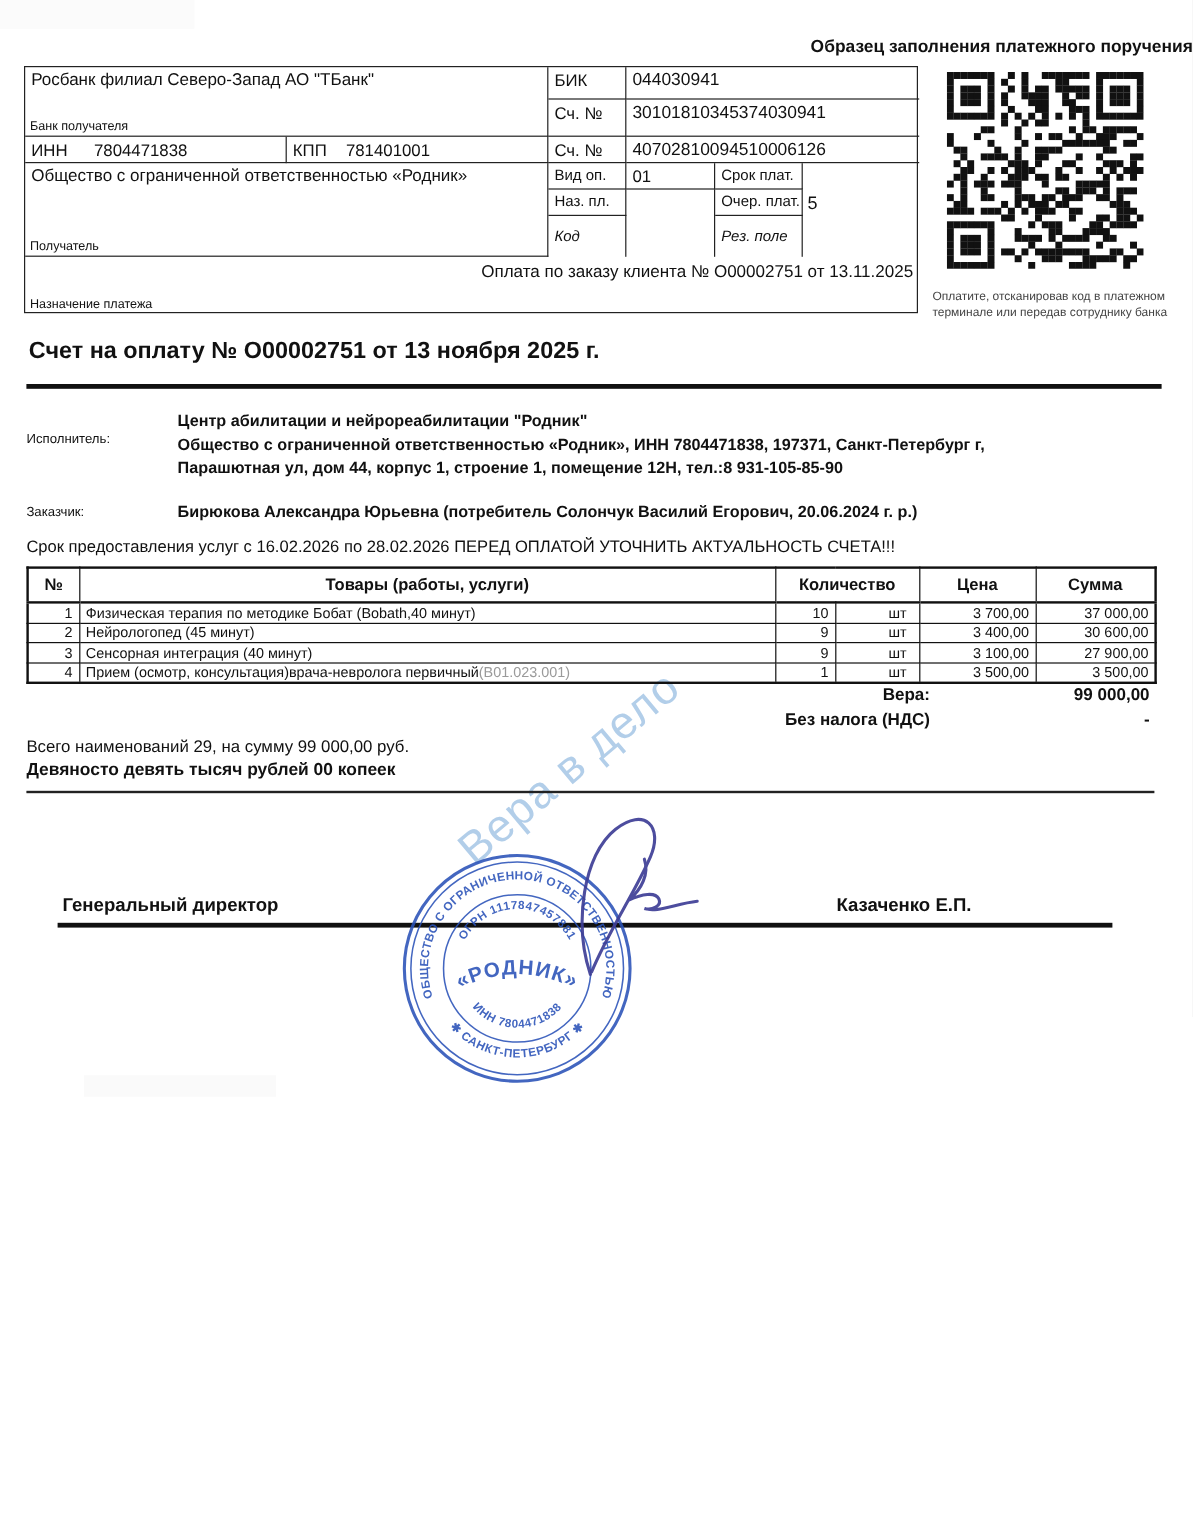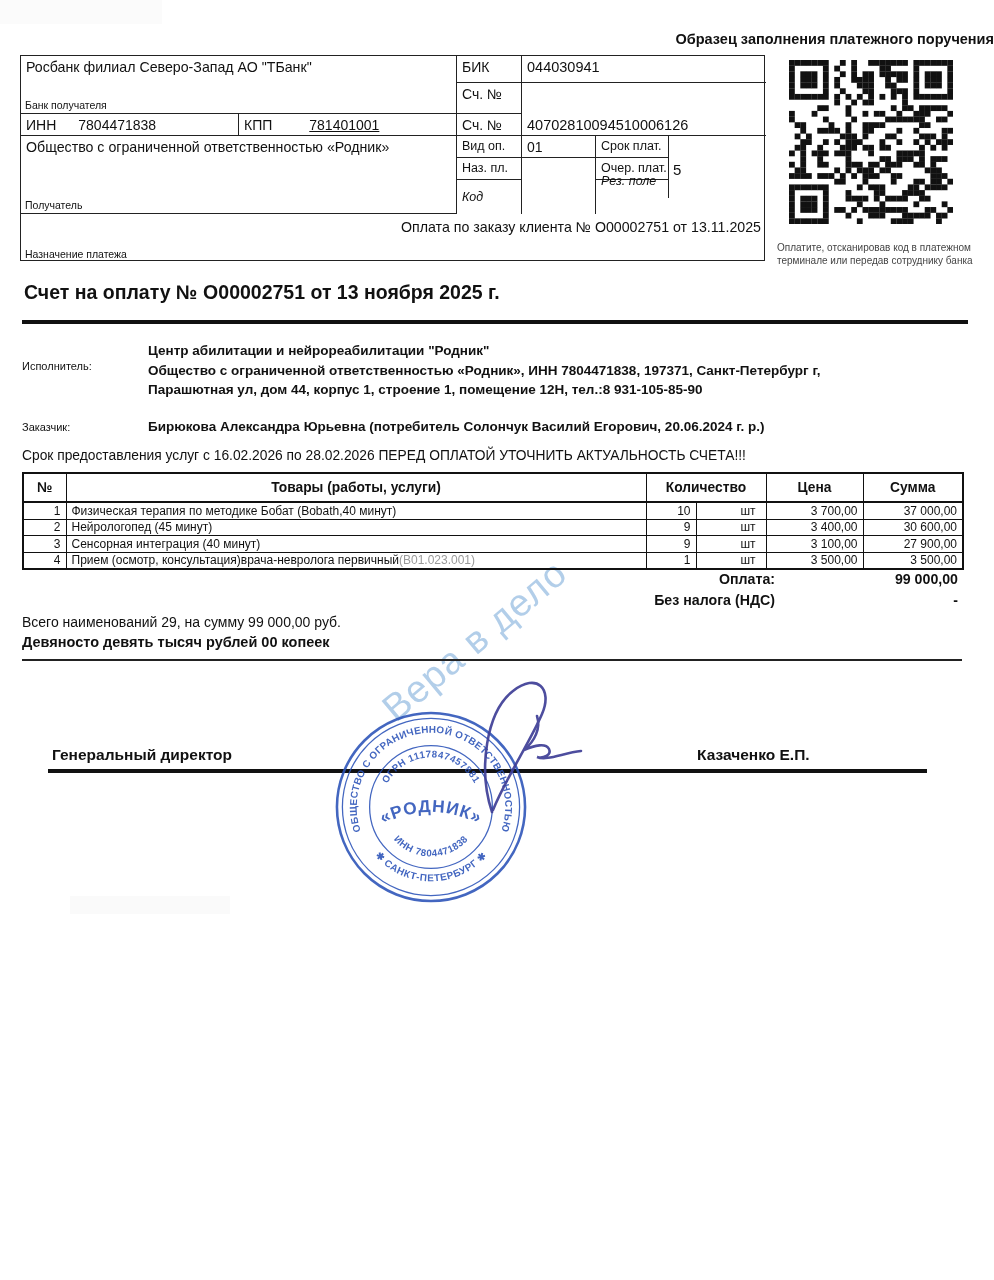--- a/index.html
+++ b/index.html
@@ -72,26 +72,29 @@
       </div>
       <div class="cell br bb" style="left:436px;top:0;width:65px;height:27px;">
         <span class="pad">БИК</span>
       </div>
       <div class="cell bb" style="left:501px;top:0;width:244px;height:27px;">
         <span class="pad" style="font-size:14.5px;">044030941</span>
       </div>
       <div class="cell br bb" style="left:436px;top:27px;width:65px;height:31px;">
         <span class="pad">Сч. №</span>
       </div>
+      <div class="cell bb" style="left:501px;top:27px;width:244px;height:31px;">
+        <span class="pad" style="font-size:14.5px;">30101810345374030941</span>
+      </div>
 
       <div class="cell br bb" style="left:0;top:58px;width:218px;height:22px;">
         <span class="pad"><span>ИНН</span><span style="margin-left:22px;">7804471838</span></span>
       </div>
       <div class="cell br bb" style="left:218px;top:58px;width:218px;height:22px;">
-        <span class="pad"><span>КПП</span><span style="margin-left:37px;text-decoration:underline;">781401001</span></span>
+        <span class="pad"><span>КПП</span><span style="margin-left:16px;">781401001</span></span>
       </div>
       <div class="cell br bb" style="left:436px;top:58px;width:65px;height:22px;">
         <span class="pad">Сч. №</span>
       </div>
       <div class="cell bb" style="left:501px;top:58px;width:244px;height:22px;">
         <span class="pad" style="font-size:14.5px;">40702810094510006126</span>
       </div>
 
       <div class="cell br bb" style="left:0;top:80px;width:436px;height:78px;">
         <span class="pad" style="font-size:14.2px;">Общество с ограниченной ответственностью «Родник»</span>
@@ -112,21 +115,21 @@
       <div class="cell br" style="left:501px;top:102px;width:74px;height:56px;"></div>
       <div class="cell br bb small-lab" style="left:575px;top:102px;width:73px;height:22px;">
         <span class="pad">Очер. плат.</span>
       </div>
       <div class="cell" style="left:648px;top:102px;width:97px;height:22px;">
         <span class="pad" style="font-size:15px;padding-left:4px;">5</span>
       </div>
       <div class="cell br small-lab" style="left:436px;top:124px;width:65px;height:34px;">
         <span class="vmid">Код</span>
       </div>
-      <div class="cell br small-lab" style="left:575px;top:108px;width:73px;height:34px;">
+      <div class="cell br small-lab" style="left:575px;top:124px;width:73px;height:34px;">
         <span class="vmid">Рез. поле</span>
       </div>
 
       <div class="cell" style="left:0;top:158px;width:745px;height:48px;text-align:right;">
         <span class="pad" style="font-size:14.2px;padding-top:5px;">Оплата по заказу клиента № О00002751 от 13.11.2025</span>
         <span class="cap">Назначение платежа</span>
       </div>
     </div>
 
     <svg class="qr-box" viewBox="0 0 164 164" xmlns="http://www.w3.org/2000/svg">
@@ -587,21 +590,21 @@
         <td><span>Прием (осмотр, консультация)врача-невролога первичный</span><span class="muted">(В01.023.001)</span></td>
         <td class="ra">1</td>
         <td class="ra" style="padding-right:10px;">шт</td>
         <td class="ra">3 500,00</td>
         <td class="ra">3 500,00</td>
       </tr>
     </tbody>
       </table>
 
     <div class="tot-row" style="top:571px;">
-      <span class="tot-lab">Оплата:</span>
+      <span class="tot-lab">Вера:</span>
       <span class="tot-val">99 000,00</span>
     </div>
     <div class="tot-row" style="top:592px;">
       <span class="tot-lab">Без налога (НДС)</span>
       <span class="tot-val">-</span>
     </div>
 
     <div class="sum-line" style="top:614px;">Всего наименований 29, на сумму 99 000,00 руб.</div>
     <div class="sum-words" style="top:634px;">Девяносто девять тысяч рублей 00 копеек</div>
     <div class="rule" style="left:22px;top:659px;width:940px;height:2.2px;background:#222;"></div>

